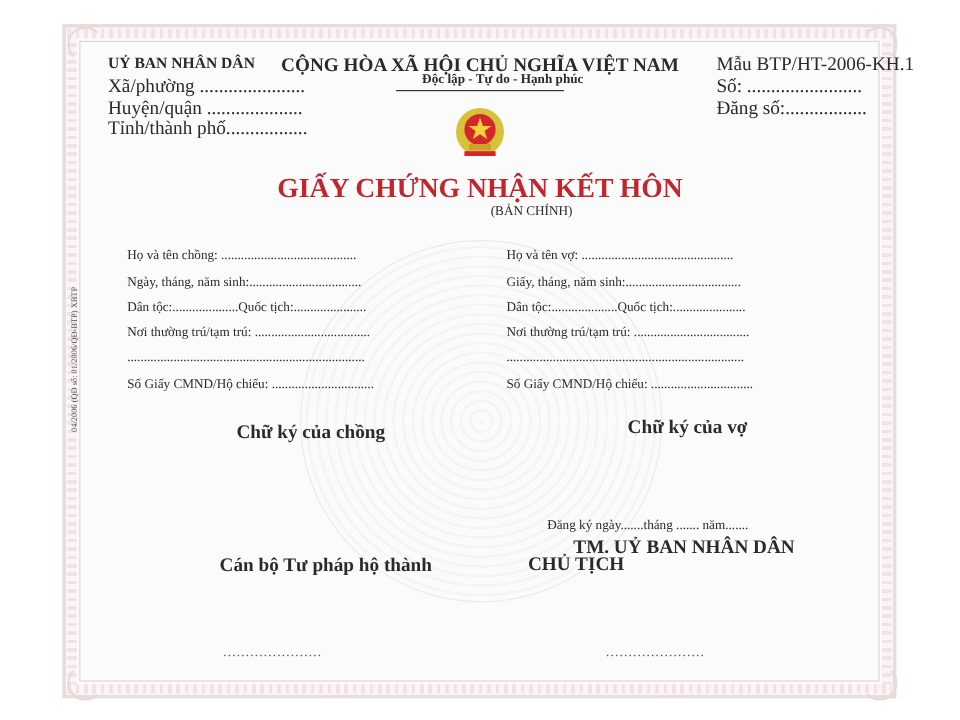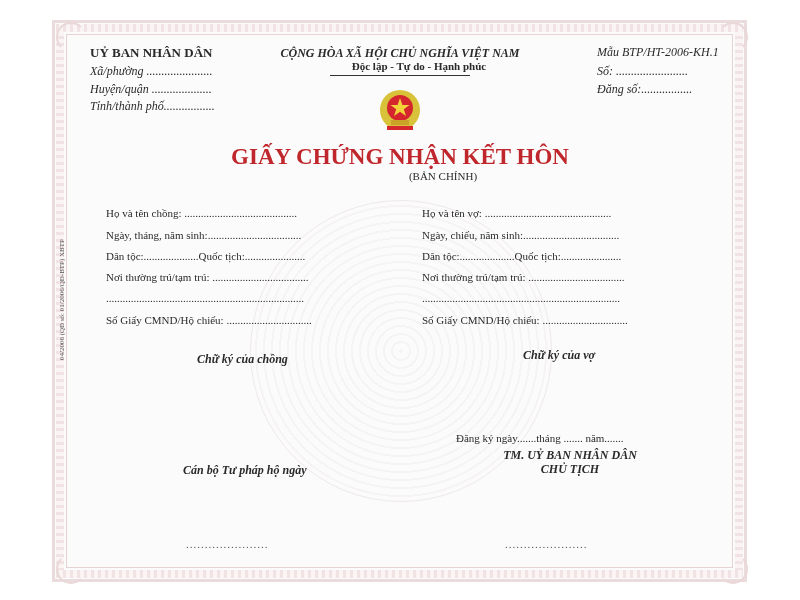--- a/index.html
+++ b/index.html
@@ -37,21 +37,21 @@
 
   .watermark {
     position:absolute; left:250px; top:200px; width:300px; height:300px; border-radius:50%;
     border:1px solid #efe9e9;
     background:repeating-radial-gradient(circle, rgba(230,220,220,0.25) 0 2px, rgba(255,255,255,0) 2px 8px);
   }
 
   .abs { position:absolute; white-space:nowrap; }
   .bold { font-weight:bold; }
   .t13 { font-size:13px; }
-  .t12 { font-size:12px;font-style:italic; }
+  .t12 { font-size:16px; }
   .t11 { font-size:11px; }
   .dots { letter-spacing:1px; }
 
   .underline-rule { position:absolute; height:1px; background:#333; }
 
   .title {
     position:absolute; left:0; width:800px; top:144px; text-align:center;
     font-size:23px; font-weight:bold; color:#c0272d;
   }
   .subtitle { position:absolute; left:0; width:800px; top:170px; text-align:center; font-size:11px;padding-left:43px; }
@@ -104,26 +104,26 @@
 
 <div class="abs t11" style="left:106px;top:207px;">Họ và tên chồng: .........................................</div>
 <div class="abs t11" style="left:106px;top:229px;">Ngày, tháng, năm sinh:..................................</div>
 <div class="abs t11" style="left:106px;top:250px;">Dân tộc:....................Quốc tịch:......................</div>
 <div class="abs t11" style="left:106px;top:271px;">Nơi thường trú/tạm trú: ...................................</div>
 <div class="abs t11" style="left:106px;top:292px;">........................................................................</div>
 <div class="abs t11" style="left:106px;top:314px;">Số Giấy CMND/Hộ chiếu: ...............................</div>
 <div class="abs bold t12" style="left:197px;top:352px;">Chữ ký của chồng</div>
 
 <div class="abs t11" style="left:422px;top:207px;">Họ và tên vợ: ..............................................</div>
-<div class="abs t11" style="left:422px;top:229px;">Ngày, chiếu, năm sinh:...................................</div>
+<div class="abs t11" style="left:422px;top:229px;">Giấy, tháng, năm sinh:...................................</div>
 <div class="abs t11" style="left:422px;top:250px;">Dân tộc:....................Quốc tịch:......................</div>
 <div class="abs t11" style="left:422px;top:271px;">Nơi thường trú/tạm trú: ...................................</div>
 <div class="abs t11" style="left:422px;top:292px;">........................................................................</div>
 <div class="abs t11" style="left:422px;top:314px;">Số Giấy CMND/Hộ chiếu: ...............................</div>
 <div class="abs bold t12" style="left:523px;top:348px;">Chữ ký của vợ</div>
 
 <div class="abs t11" style="left:456px;top:432px;">Đăng ký ngày.......tháng ....... năm.......</div>
 <div class="abs bold t12" style="left:440px;width:260px;text-align:center;top:448px;">TM. UỶ BAN NHÂN DÂN</div>
-<div class="abs bold t12" style="left:440px;width:260px;text-align:center;top:462px;">CHỦ TỊCH</div>
-<div class="abs bold t12" style="left:183px;top:463px;">Cán bộ Tư pháp hộ ngày</div>
+<div class="abs bold t12" style="left:440px;width:260px;text-align:left;top:462px;">CHỦ TỊCH</div>
+<div class="abs bold t12" style="left:183px;top:463px;">Cán bộ Tư pháp hộ thành</div>
 
 <div class="abs t11 dots" style="left:186px;top:538px;color:#555;">......................</div>
 <div class="abs t11 dots" style="left:505px;top:538px;color:#555;">......................</div>
 
 </body></html>

